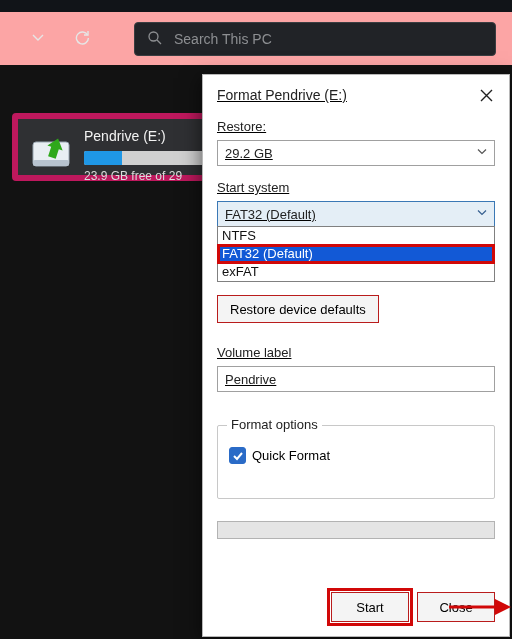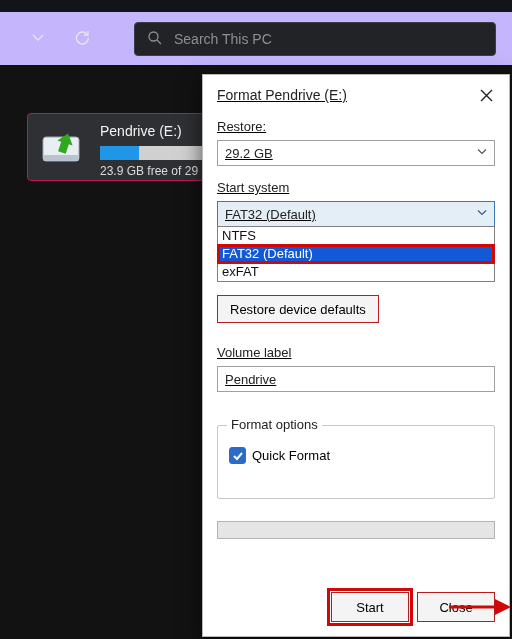--- a/index.html
+++ b/index.html
@@ -2,31 +2,31 @@
 <html><head>
   <meta charset="utf-8">
   <style>
     * { box-sizing: border-box; margin: 0; padding: 0; font-family: "Segoe UI", Tahoma, sans-serif; }
     html, body { width: 512px; height: 639px; background: #000; overflow: hidden; }
 
     
     .titlebar { height: 12px; background: #111418; }
 
     
-    .toolbar { height: 53px; background: #c4b5fd; display: flex; align-items: center; padding: 0 10px 0 0; gap: 10px; }
+    .toolbar { height: 53px; background: #fca5a5; display: flex; align-items: center; padding: 0 10px 0 0; gap: 10px; }
     .tool-left { width: 120px; height: 100%; display: flex; align-items: center; justify-content: flex-start; padding-left: 30px; gap: 28px; }
     .tool-chevron svg { stroke: #e6e6e6; }
     .tool-refresh svg { stroke: #e6e6e6; }
     .searchbox { flex: 1; height: 34px; margin: 0 6px 0 4px; border: 1px solid #3a3d41; border-radius: 4px; display: flex; align-items: center; padding: 0 12px; gap: 12px; background: #212327; }
     .searchbox svg { stroke: #8d8f92; }
     .searchbox span { color: #8d8f92; font-size: 14px; }
 
     
     .explorer { position: relative; background: #121212; height: calc(639px - 12px - 53px); padding-top: 48px; padding-left: 12px; }
-    .drive { display: flex; align-items: flex-start; height: 68px; width: 300px; background: #2f3033; border: 1px solid #be185d; border-radius: 4px; padding: 6px 10px; gap: 16px; margin-left: 15px; }
+    .drive { display: flex; align-items: flex-start; height: 68px; width: 300px; background: #2f3033; border: 6px solid #be185d; border-radius: 4px; padding: 6px 10px; gap: 10px; }
     .drive-icon { width: 46px; height: 46px; display: flex; align-items: center; justify-content: center; margin-top: 4px; }
     .drive-icon svg {}
     .drive-info { flex: 1; padding-top: 2px; }
     .drive-name { color: #f2f2f2; font-size: 14px; line-height: 18px; }
     .drive-bar { margin-top: 6px; width: 100%; height: 14px; background: #d0d0d0; position: relative; border-radius: 2px; overflow: hidden; }
     .drive-bar-fill { position: absolute; left: 0; top: 0; bottom: 0; width: 18%; background: #1f97e6; }
     .drive-sub { color: #dcdcdc; font-size: 12px; margin-top: 4px; white-space: nowrap; }
 
     
     .dialog { position: absolute; left: 202px; top: 74px; width: 308px; height: 563px; background: #fff; border: 1px solid #b8b8b8; box-shadow: -2px 4px 18px rgba(0,0,0,.5); text-decoration: underline; }

